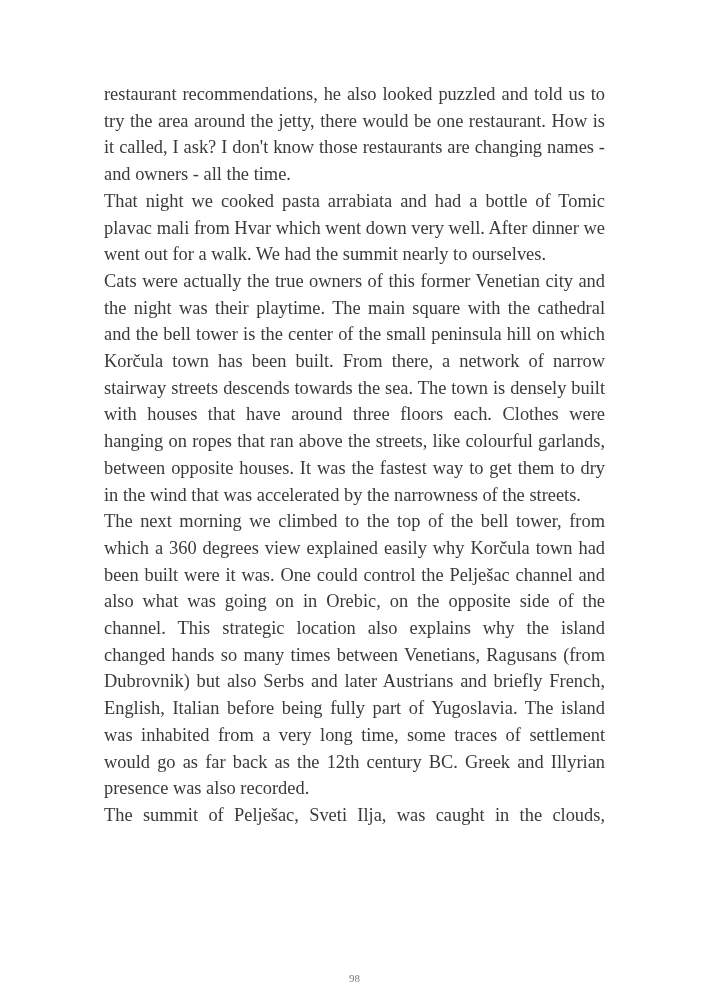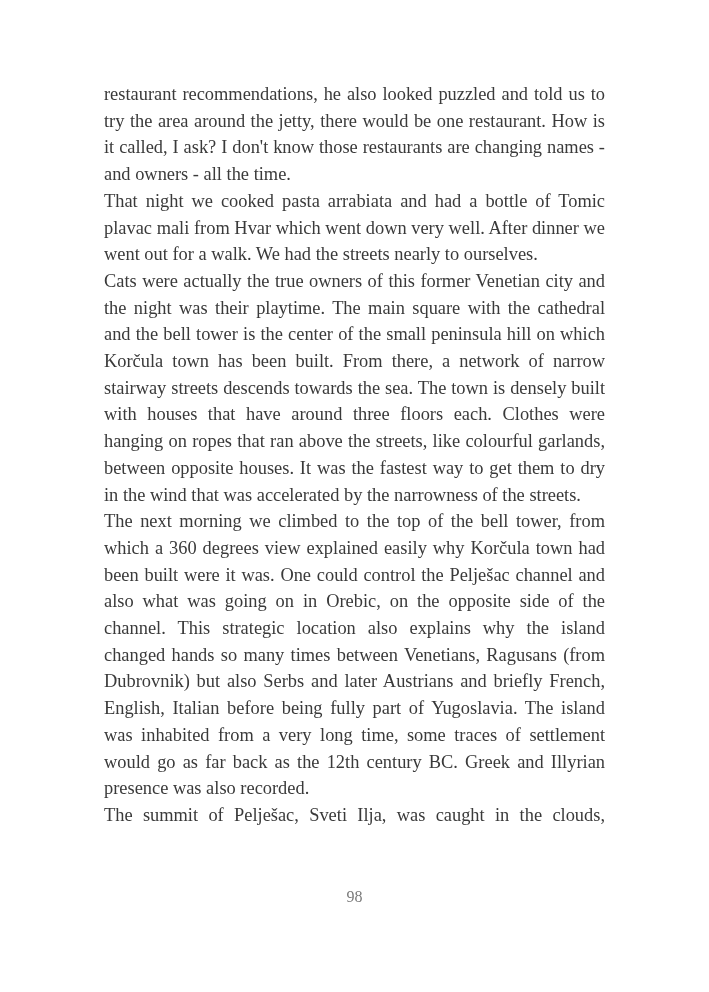--- a/index.html
+++ b/index.html
@@ -13,31 +13,31 @@
       font-size: 18.4px;
       line-height: 26.7px;
       color: #3a3a3a;
     }
     .para {
       margin: 0; padding: 0;
       text-align: justify;
       text-align-last: left;
     }
     .page-number {
-      position: absolute; left: 0; width: 709px; top: 888px;
+      position: absolute; left: 0; width: 709px; top: 972px;
       text-align: center;
       font-family: "Liberation Serif", serif;
-      font-size: 16px; color: #7a7a7a;
+      font-size: 11px; color: #7a7a7a;
     }
   </style>
 </head>
 <body>
 
 <div class="page">
   <div class="text">
     <p class="para">restaurant recommendations, he also looked puzzled and told us to try the area around the jetty, there would be one restaurant. How is it called, I ask? I don't know those restaurants are changing names - and owners - all the time.</p>
-    <p class="para">That night we cooked pasta arrabiata and had a bottle of Tomic plavac mali from Hvar which went down very well. After dinner we went out for a walk. We had the streets nearly to ourselves.</p>
+    <p class="para">That night we cooked pasta arrabiata and had a bottle of Tomic plavac mali from Hvar which went down very well. After dinner we went out for a walk. We had the summit nearly to ourselves.</p>
     <p class="para">Cats were actually the true owners of this former Venetian city and the night was their playtime. The main square with the cathedral and the bell tower is the center of the small peninsula hill on which Korčula town has been built. From there, a network of narrow stairway streets descends towards the sea. The town is densely built with houses that have around three floors each. Clothes were hanging on ropes that ran above the streets, like colourful garlands, between opposite houses. It was the fastest way to get them to dry in the wind that was accelerated by the narrowness of the streets.</p>
     <p class="para">The next morning we climbed to the top of the bell tower, from which a 360 degrees view explained easily why Korčula town had been built were it was. One could control the Pelješac channel and also what was going on in Orebic, on the opposite side of the channel. This strategic location also explains why the island changed hands so many times between Venetians, Ragusans (from Dubrovnik) but also Serbs and later Austrians and briefly French, English, Italian before being fully part of Yugoslavia. The island was inhabited from a very long time, some traces of settlement would go as far back as the 12th century BC. Greek and Illyrian presence was also recorded.</p>
     <p class="para" style="text-align-last: justify; font-family: Liberation Serif, serif;">The summit of Pelješac, Sveti Ilja, was caught in the clouds,</p>
   </div>
   <div class="page-number">98</div>
 </div>
 
 </body></html>

